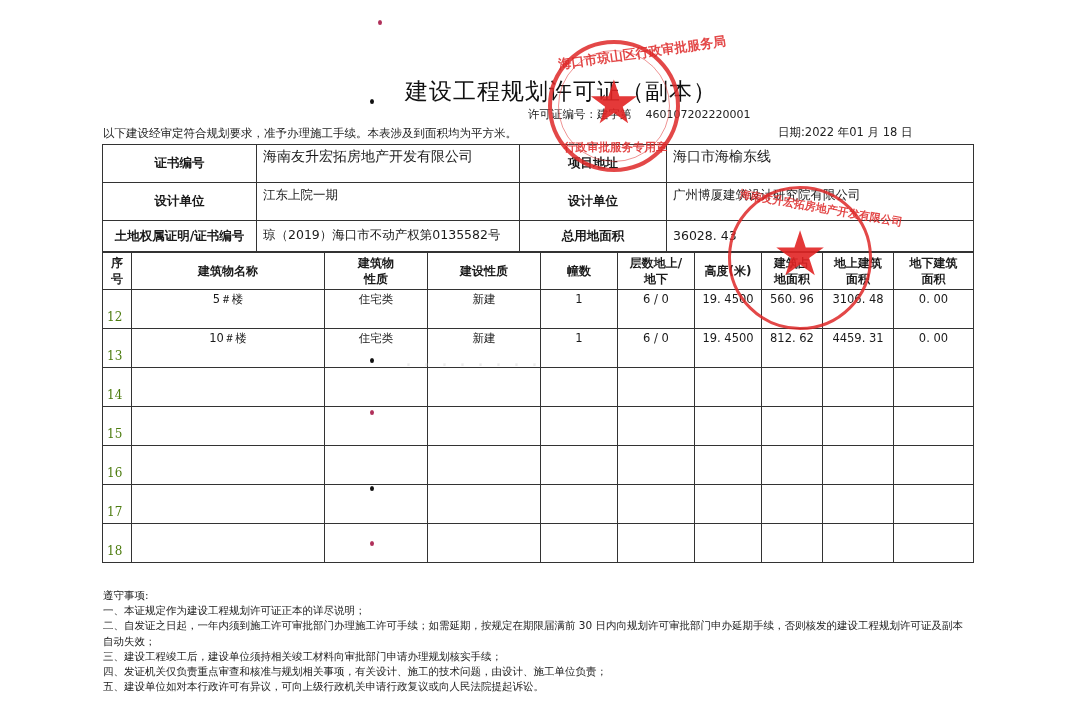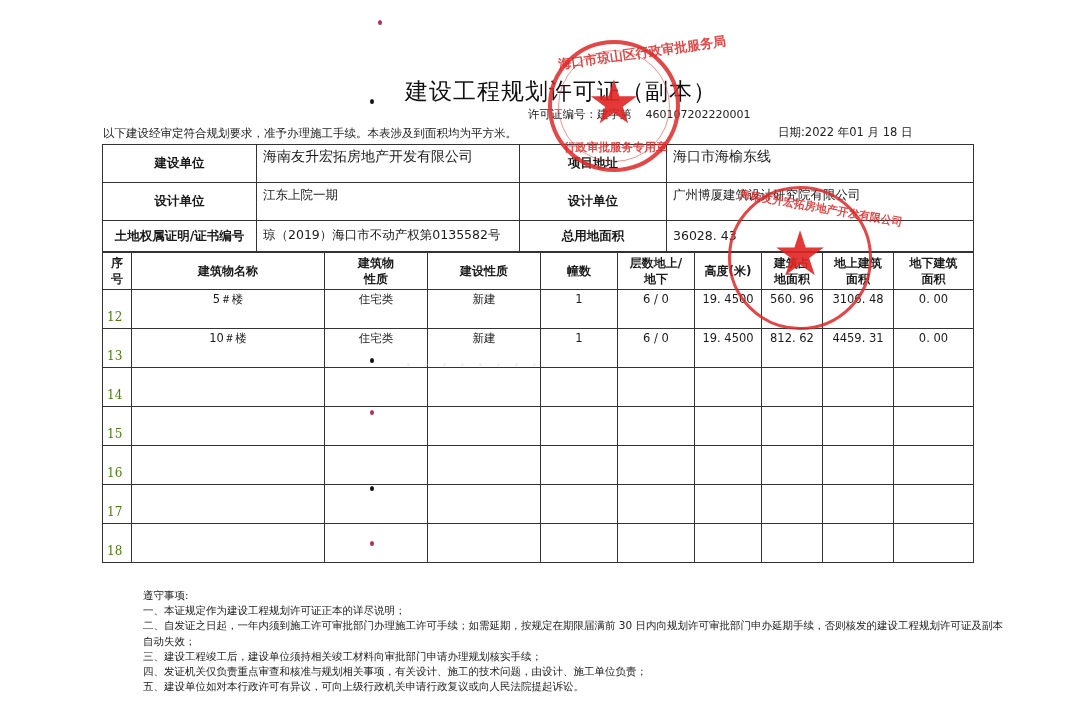--- a/index.html
+++ b/index.html
@@ -24,21 +24,21 @@
   .info td.val { vertical-align:top; padding:4px 6px; font-size:12.5px; }
   .info td.val.big { font-size:14px; padding-top:3px; }
   .info tr.r3 td { height:24px; vertical-align:middle; }
   .info tr.r3 td.val { padding-top:2px; }
 
   .bld { left:102px; top:252px; width:872px; }
   .bld th { font-weight:bold; font-size:12px; line-height:16px; height:36px; }
   .bld td { height:34px; vertical-align:top; text-align:center; font-size:11.5px; padding-top:2px; }
   .bld td.seq { vertical-align:bottom; text-align:left; padding:0 0 4px 4px; font-family:"DejaVu Serif", serif; font-size:12px; color:#4d7c0f; }
 
-  .notes { position:absolute; left:103px; top:588px; font-size:10.5px; line-height:15.2px; color:#222; width:920px;margin-left:40px; }
+  .notes { position:absolute; left:103px; top:588px; font-size:10.5px; line-height:15.2px; color:#222; width:920px; }
   .notes div { white-space:nowrap; }
 
   .stamp { position:absolute; border-radius:50%; border:4px solid rgba(222,40,40,0.85); pointer-events:none; }
   .stamp .star { position:absolute; color:rgba(225,35,35,0.9); text-align:center; width:100%; }
   .stamp .ring { position:absolute; inset:6px; border-radius:50%; border:1px solid rgba(222,40,40,0.5); }
   .stamp .txt { position:absolute; color:rgba(222,40,40,0.85); font-weight:bold; white-space:nowrap; }
   .dot { position:absolute; width:4px; height:5px; border-radius:50%; }
   .watermark { position:absolute; left:405px; top:352px; font-size:22px; color:rgba(200,200,200,0.35); letter-spacing:2px; }
 </style>
 </head>
@@ -47,21 +47,21 @@
 <div class="title">建设工程规划许可证（副本）</div>
 <div class="permit-no">
   <span>许可证编号：建字第</span><span class="num">460107202220001</span>
 </div>
 <div class="intro">以下建设经审定符合规划要求，准予办理施工手续。本表涉及到面积均为平方米。</div>
 <div class="date">日期:2022 年01 月 18 日</div>
 
 <table class="info">
   <tbody>
       <tr style="height:38px">
-    <td class="label">建设单位</td>
+    <td class="label">证书编号</td>
     <td class="val big" style="width:250px">海南友升宏拓房地产开发有限公司</td>
     <td class="label2">项目地址</td>
     <td class="val big">海口市海榆东线</td>
   </tr>
   <tr style="height:38px">
     <td class="label">设计单位</td>
     <td class="val">江东上院一期</td>
     <td class="label2">设计单位</td>
     <td class="val">广州博厦建筑设计研究院有限公司</td>
   </tr>

